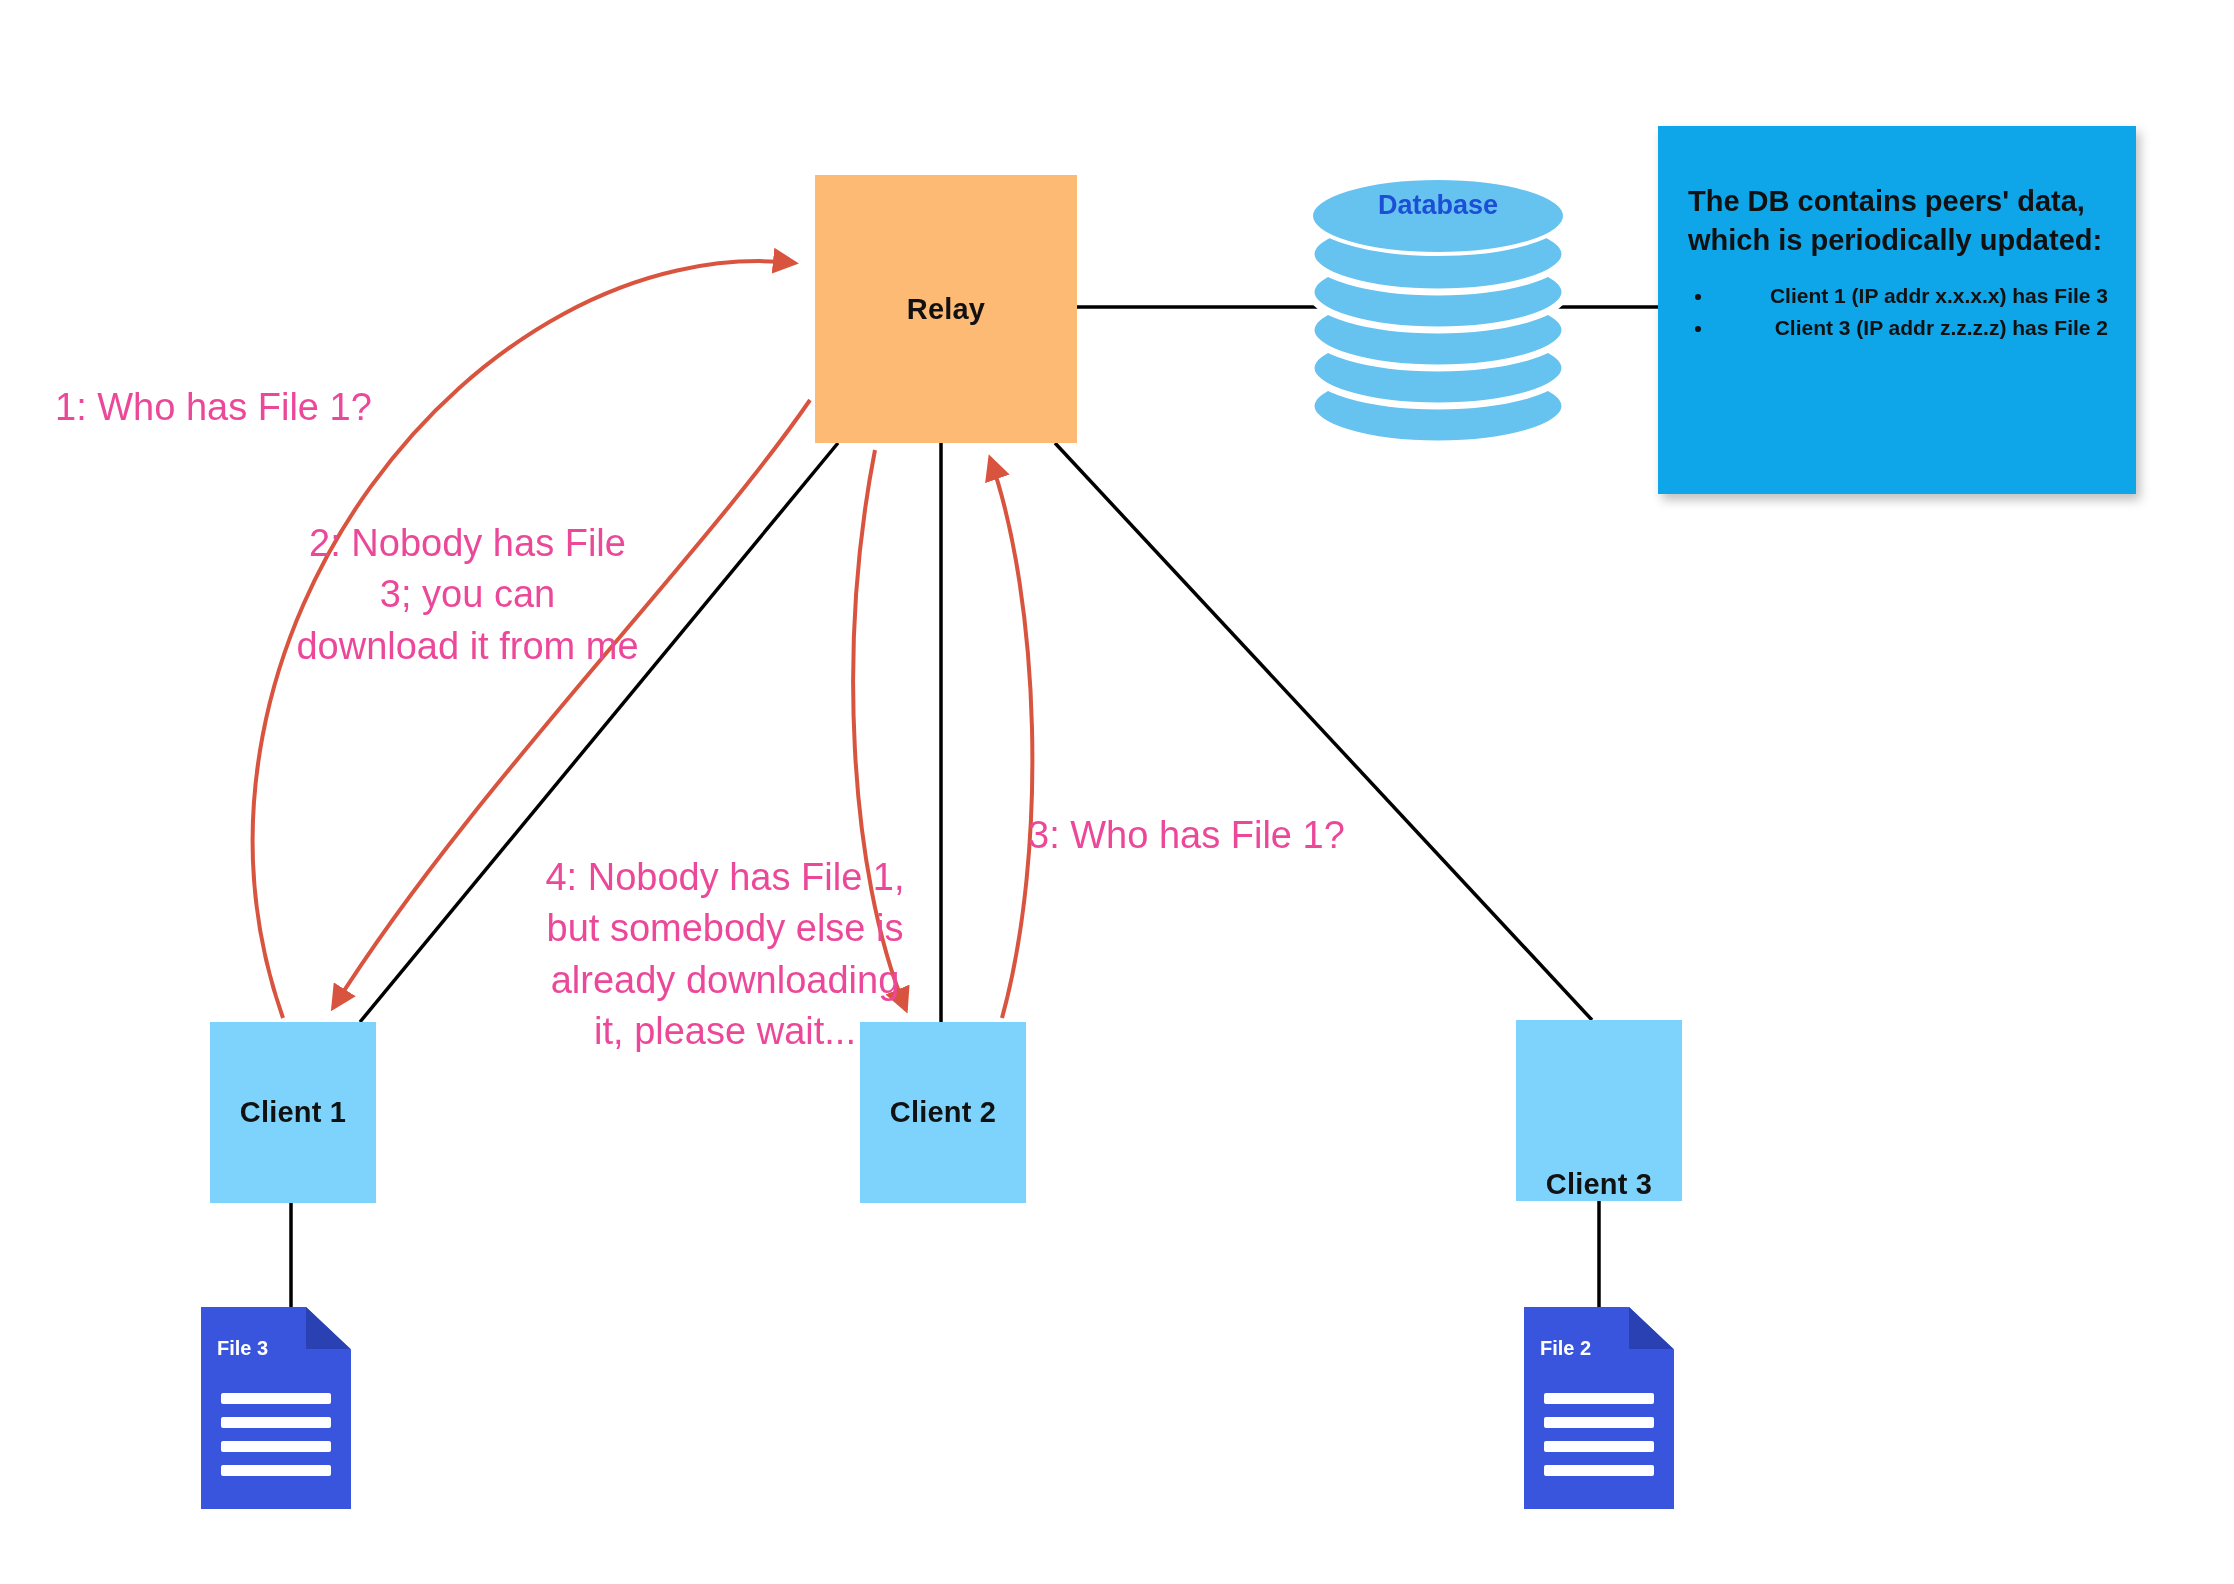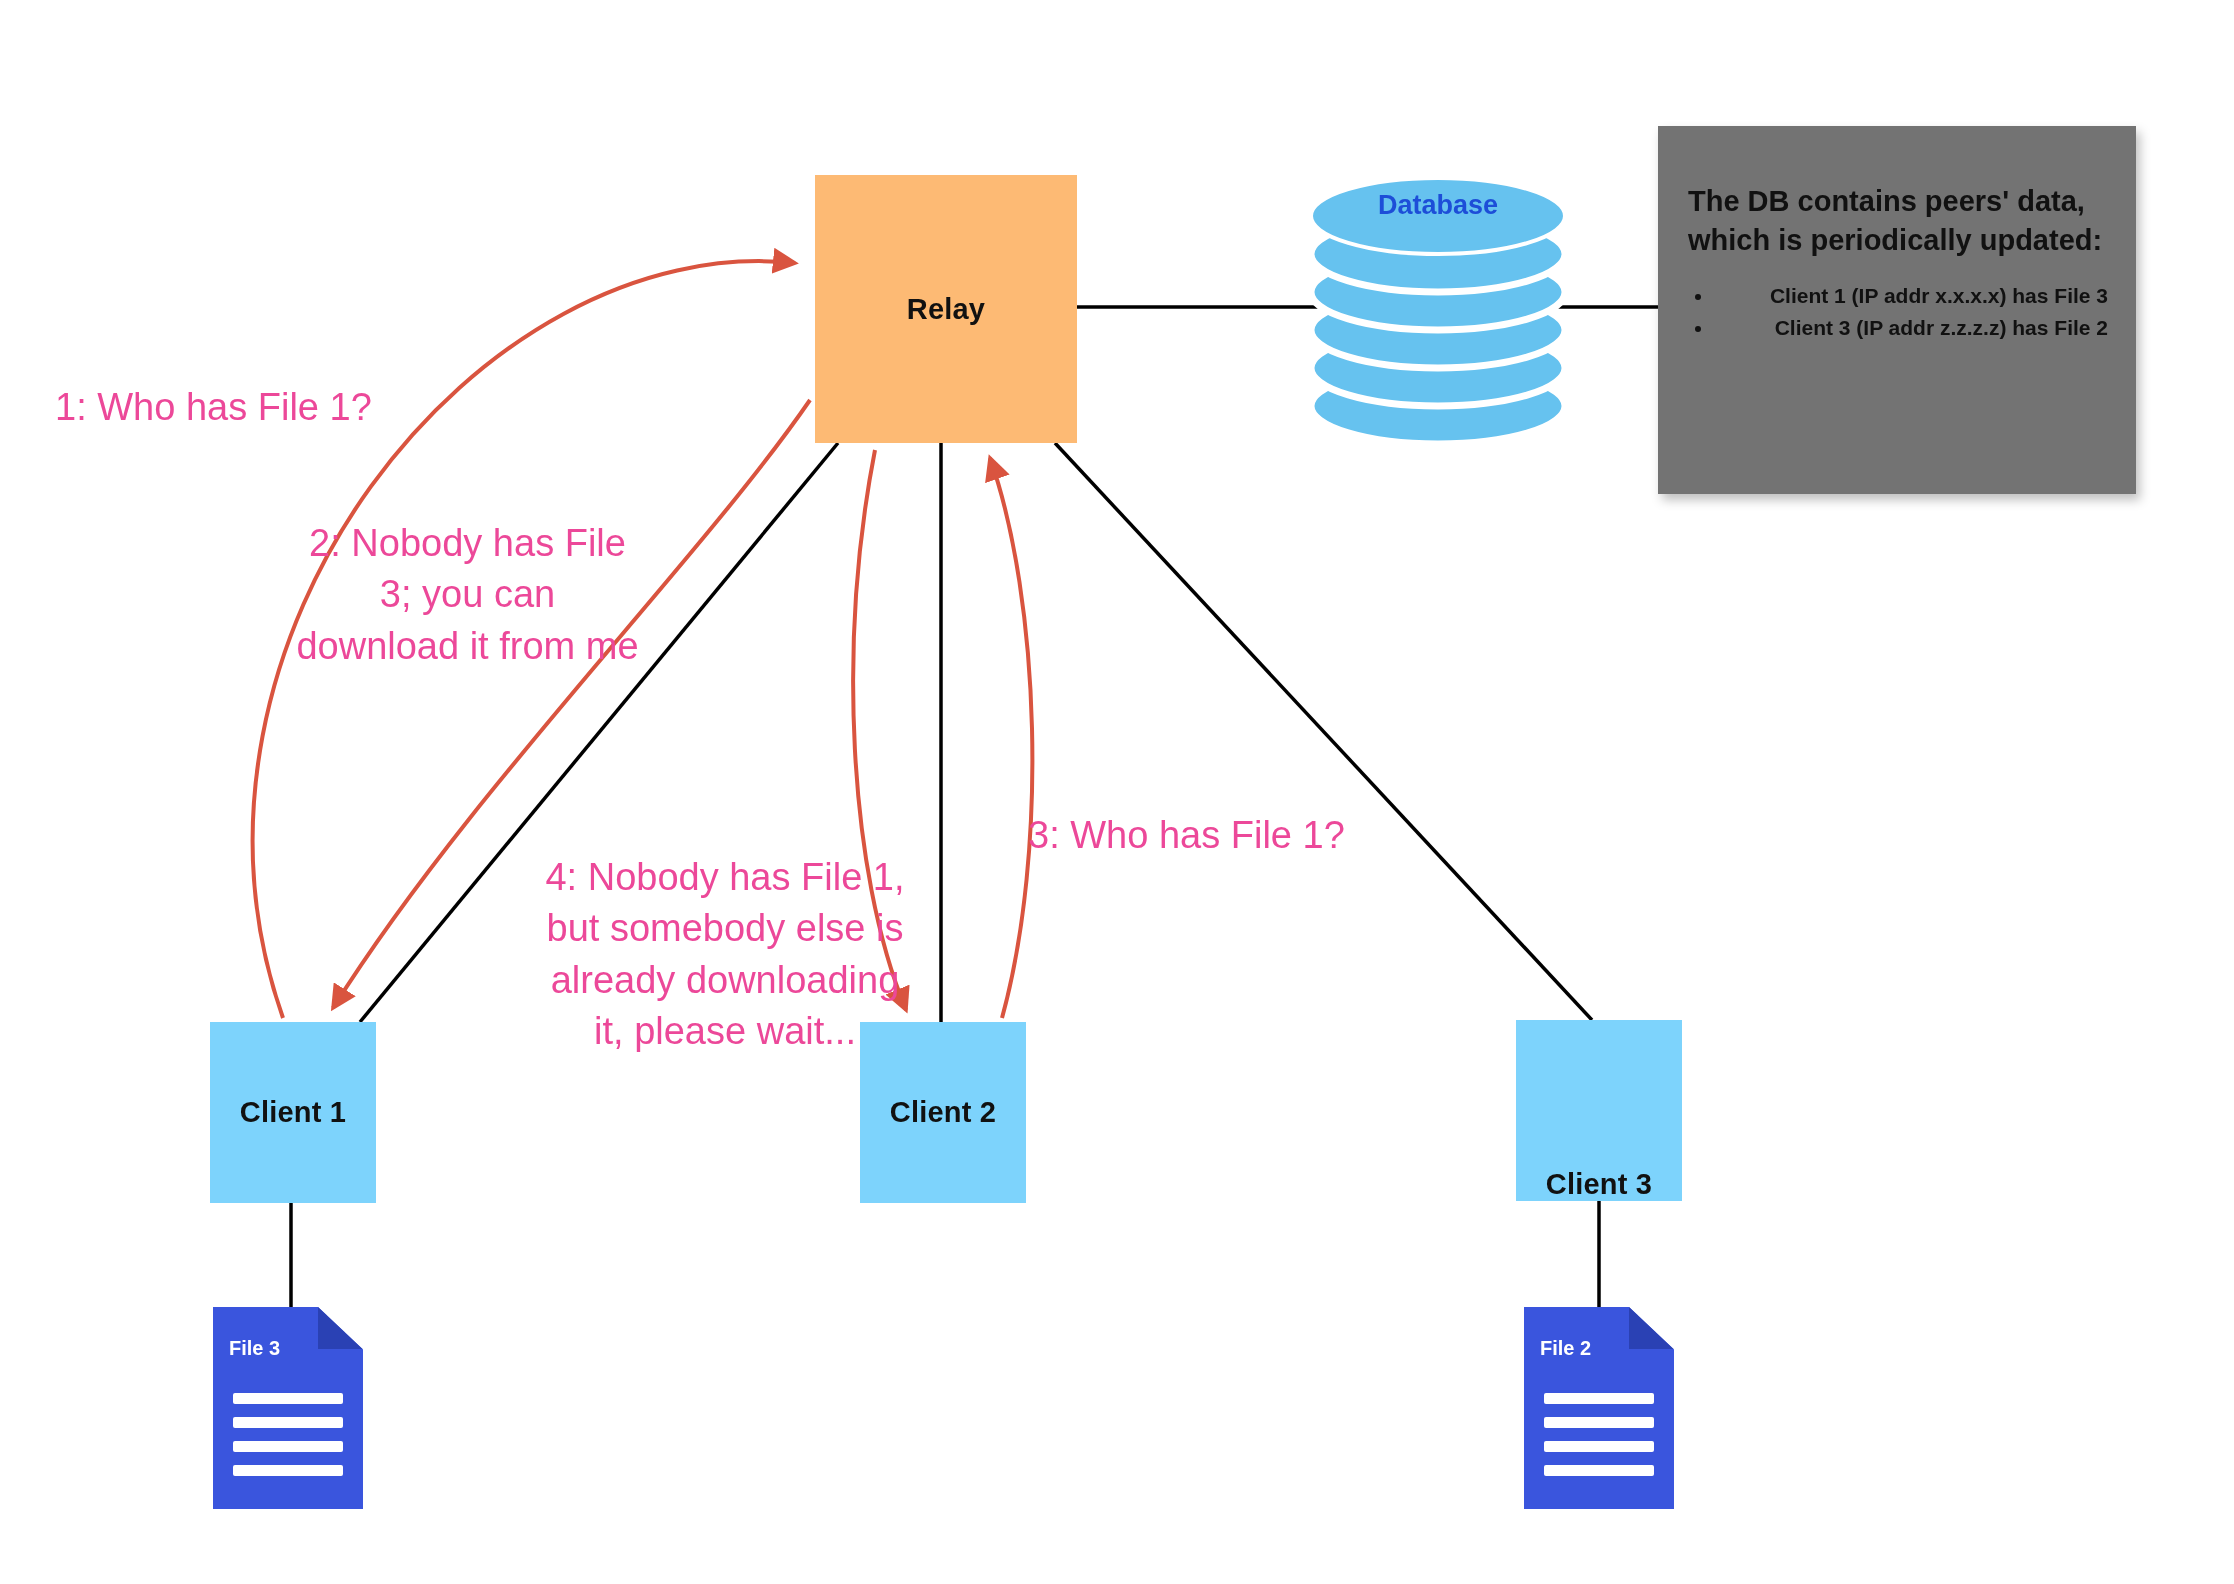--- a/index.html
+++ b/index.html
@@ -33,21 +33,21 @@
   }
   
   .database { position:absolute; left:1303px; top:168px; width:270px; height:288px; z-index:2; }
   .db-label {
     position:absolute; top:22px; left:0; width:100%; text-align:center;
     font-weight:bold; font-size:27px; color:#1d4ed8; z-index:3;
   }
   
   .note {
     position:absolute; left:1658px; top:126px; width:478px; height:368px;
-    background:#737373; z-index:2; padding:56px 28px 20px 30px;
+    background:#0ea5e9; z-index:2; padding:56px 28px 20px 30px;
     box-shadow: 4px 6px 10px rgba(0,0,0,0.25);
   }
   .note-title {
     font-weight:bold; font-size:29px; color:#111; line-height:1.35; margin-bottom:24px;
   }
   .note-list { margin:0; padding-left:26px;text-align:right; }
   .note-list li {
     font-weight:bold; font-size:21px; color:#111; margin-bottom:8px;
   }
   
@@ -63,21 +63,21 @@
     background:#2a41b4;
     clip-path: polygon(0 0, 100% 100%, 0 100%);
     z-index:2;
   }
   .file-label {
     position:absolute; top:30px; left:16px; color:#ffffff;
     font-weight:bold; font-size:20px; z-index:3;
   }
   .file-lines { position:absolute; left:20px; right:20px; top:86px; z-index:3; }
   .file-lines div { height:11px; background:#ffffff; border-radius:2px; margin-bottom:13px; }
-  .file3 { left:213px; top:1307px; }
+  .file3 { left:201px; top:1307px; }
   .file2 { left:1524px; top:1307px; }
   
   .msg { position:absolute; z-index:3; color:#ec4899; font-size:38px; line-height:1.35; }
   .msg1 { left:55px; top:382px; white-space:nowrap; }
   .msg2 { left:295px; top:518px; width:345px; text-align:center; }
   .msg3 { left:1028px; top:810px; white-space:nowrap; }
   .msg4 { left:535px; top:852px; width:380px; text-align:center; }
 </style>
 </head>
 <body>

